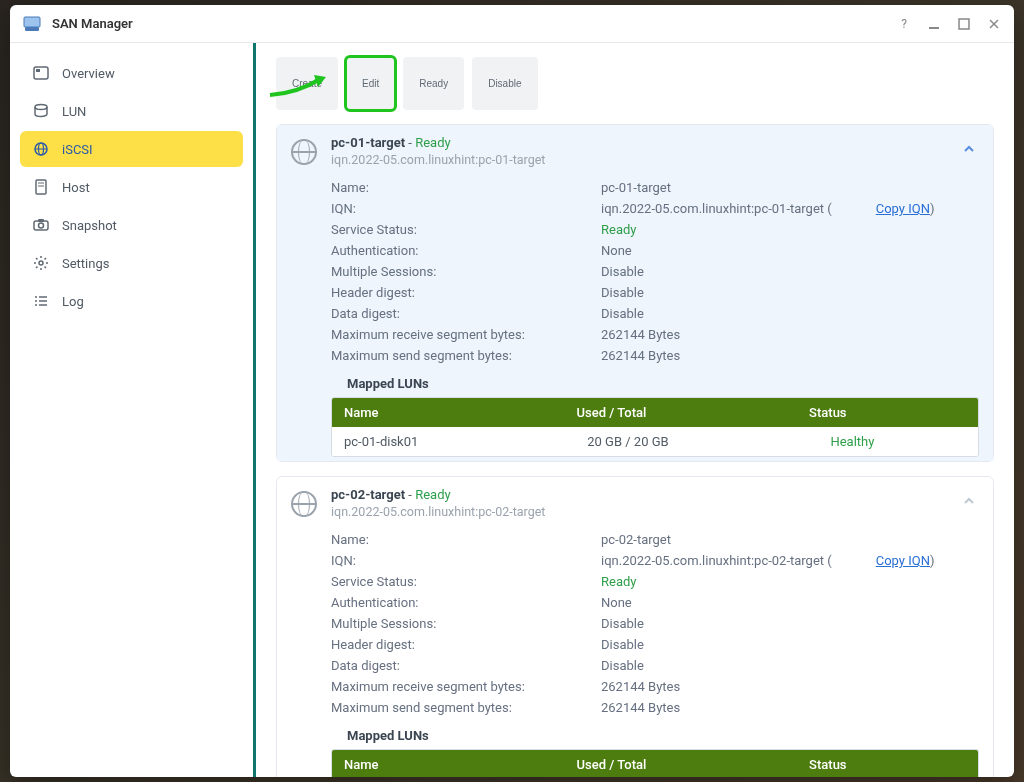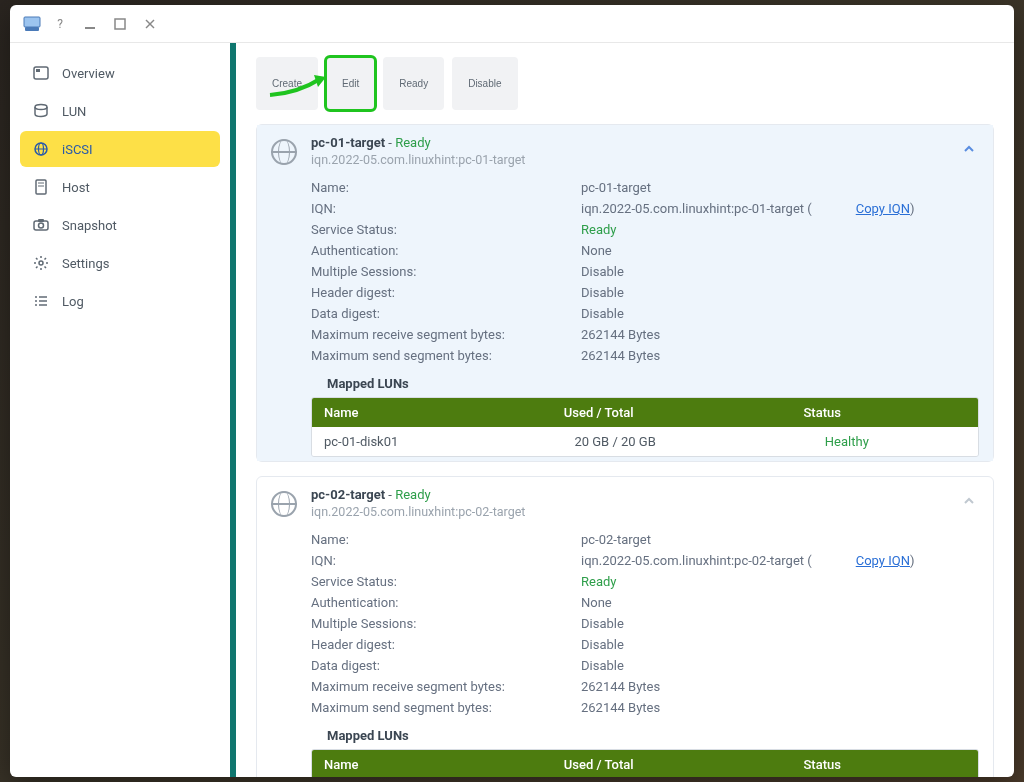--- a/index.html
+++ b/index.html
@@ -33,23 +33,23 @@
   .app-icon {
     width: 20px; height: 20px;
     margin-right: 10px;
     display: flex; align-items: center; justify-content: center;
   }
   .app-title { font-weight: 600; color: #333; flex: 1; }
   .win-controls { display: flex; gap: 14px; align-items: center; color: #888; }
   .win-btn { width: 16px; height: 16px; cursor: pointer; display:flex; align-items:center; justify-content:center; }
   .body { flex: 1; display: flex; overflow: hidden; }
   .sidebar {
-    width: 226px;
+    width: 246px;
     padding: 12px 10px;
-    border-right: 6px solid #0f766e;
+    border-right: 3px solid #0f766e;
   }
   .nav-item {
     display: flex; align-items: center;
     padding: 9px 12px;
     border-radius: 6px;
     cursor: pointer;
     color: #505a64;
     margin-bottom: 2px;
   }
   .nav-item.active { background: #fde047; color: #2a5aa8; }
@@ -132,20 +132,21 @@
 <body>
 
 <div class="window">
   <div class="titlebar">
     <div class="app-icon">
       <svg width="20" height="20" viewBox="0 0 20 20">
           <rect x="2" y="3" width="16" height="10" rx="1" fill="#9cc4ef" stroke="#4a7ab8"></rect>
           <rect x="3" y="13" width="14" height="4" rx="1" fill="#4a7ab8"></rect>
         </svg>
     </div>
+    <div class="app-title">SAN Manager</div>
     <div class="win-controls">
       <div class="win-btn">
           <svg width="14" height="14" viewBox="0 0 14 14">
             <text x="7" y="11" text-anchor="middle" font-size="12" fill="#888">?</text>
           </svg>
         </div>
       <div class="win-btn">
           <svg width="14" height="14" viewBox="0 0 14 14">
             <line x1="2" y1="11" x2="12" y2="11" stroke="#888" stroke-width="2"></line>
           </svg>

